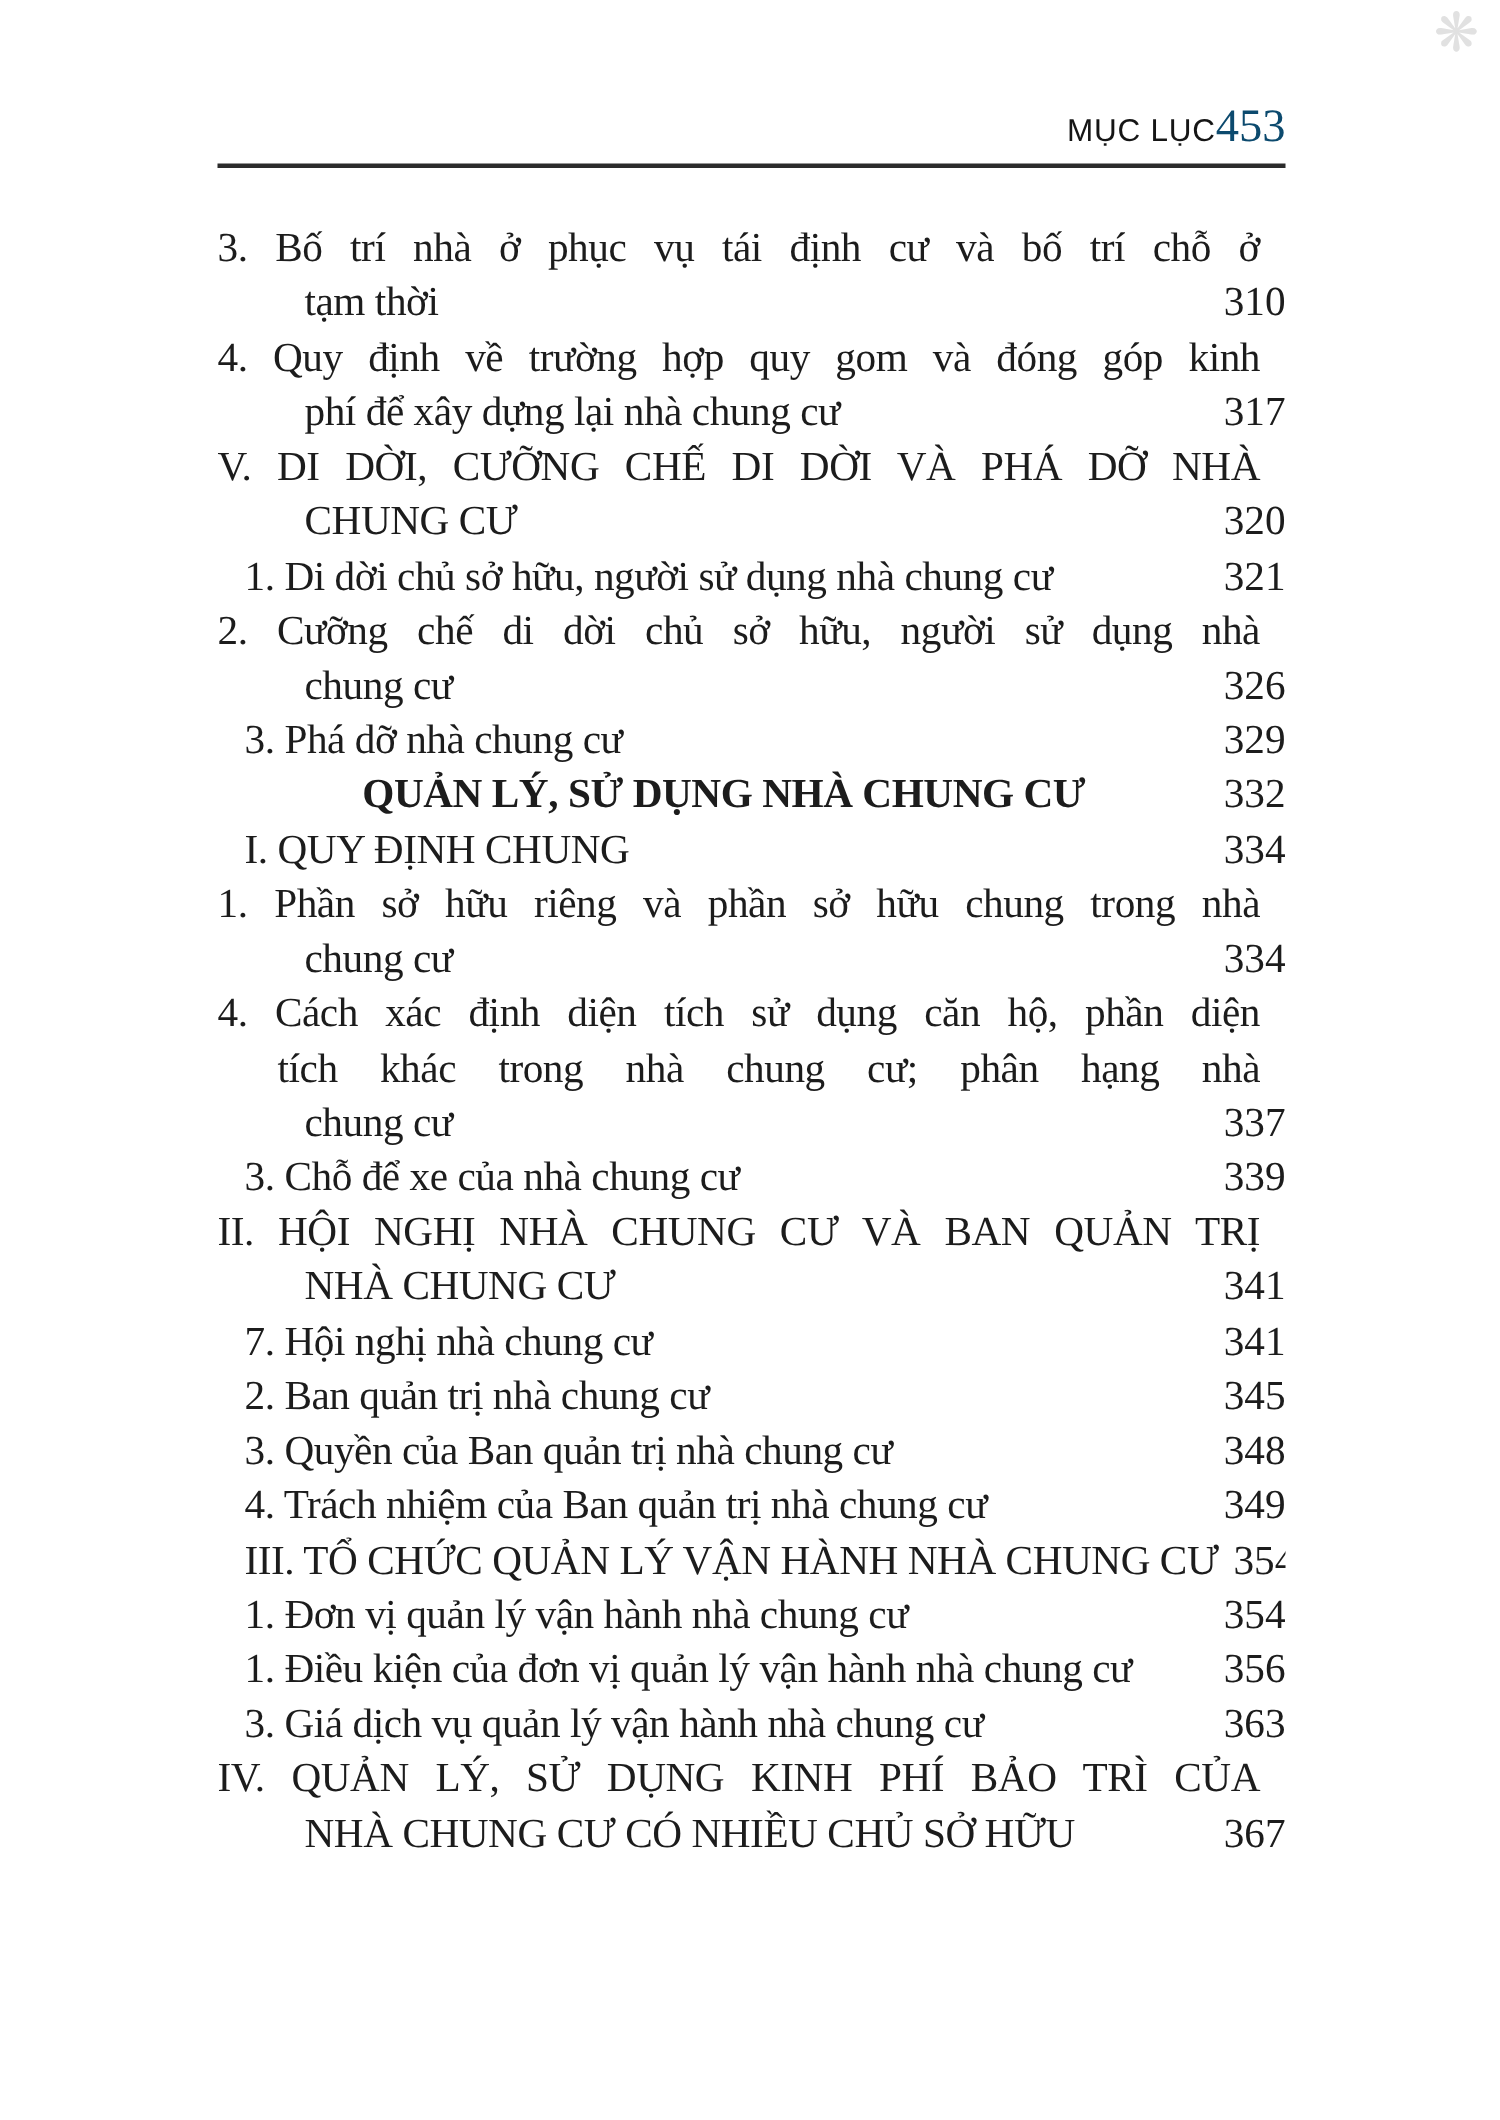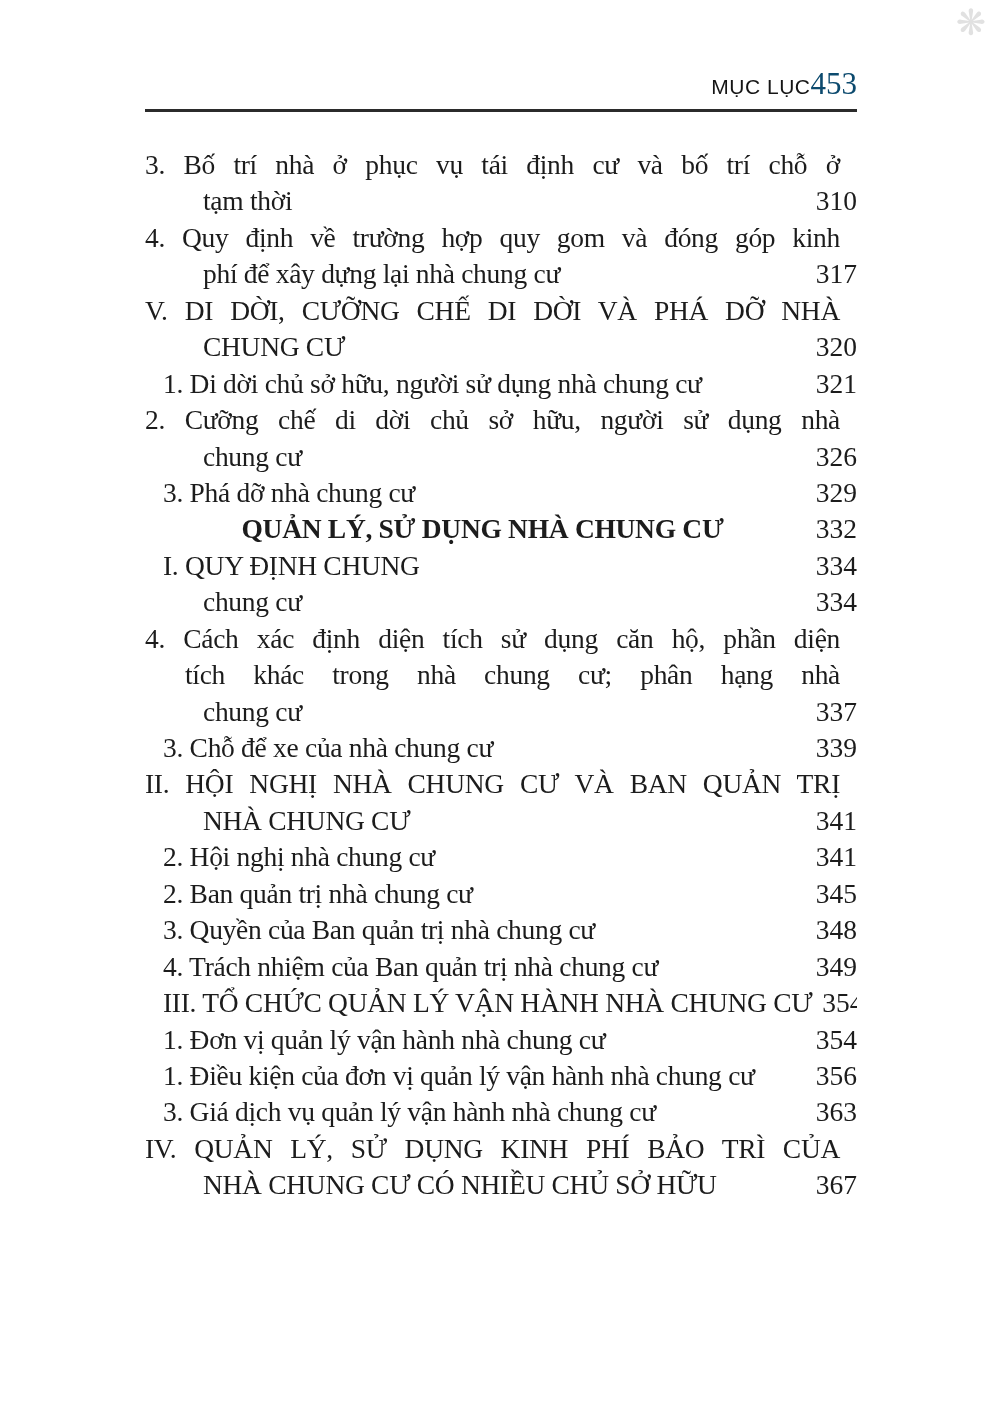--- a/index.html
+++ b/index.html
@@ -130,41 +130,42 @@
       </div>
       <div class="row item with-page">
         <span class="txt">3. Phá dỡ nhà chung cư</span>
         <span class="num">329</span>
       </div>
       <div class="row chapter with-page"><span class="txt">QUẢN LÝ, SỬ DỤNG NHÀ CHUNG CƯ</span><span class="num">332</span></div>
       <div class="row section with-page">
         <span class="txt">I. QUY ĐỊNH CHUNG</span>
         <span class="num">334</span>
       </div>
+      <div class="row item just"><span class="txt">1. Phần sở hữu riêng và phần sở hữu chung trong nhà</span></div>
       <div class="row item indent with-page">
         <span class="txt">chung cư</span>
         <span class="num">334</span>
       </div>
       <div class="row item just"><span class="txt">4. Cách xác định diện tích sử dụng căn hộ, phần diện</span></div>
       <div class="row item indent just"><span class="txt">tích khác trong nhà chung cư; phân hạng nhà</span></div>
       <div class="row item indent with-page">
         <span class="txt">chung cư</span>
         <span class="num">337</span>
       </div>
       <div class="row item with-page">
         <span class="txt">3. Chỗ để xe của nhà chung cư</span>
         <span class="num">339</span>
       </div>
       <div class="row section just"><span class="txt">II. HỘI NGHỊ NHÀ CHUNG CƯ VÀ BAN QUẢN TRỊ</span></div>
       <div class="row section indent with-page">
         <span class="txt">NHÀ CHUNG CƯ</span>
         <span class="num">341</span>
       </div>
       <div class="row item with-page">
-        <span class="txt">2. Hội nghị nhà chung cư</span>
+        <span class="txt">7. Hội nghị nhà chung cư</span>
         <span class="num">341</span>
       </div>
       <div class="row item with-page">
         <span class="txt">2. Ban quản trị nhà chung cư</span>
         <span class="num">345</span>
       </div>
       <div class="row item with-page">
         <span class="txt">3. Quyền của Ban quản trị nhà chung cư</span>
         <span class="num">348</span>
       </div>

